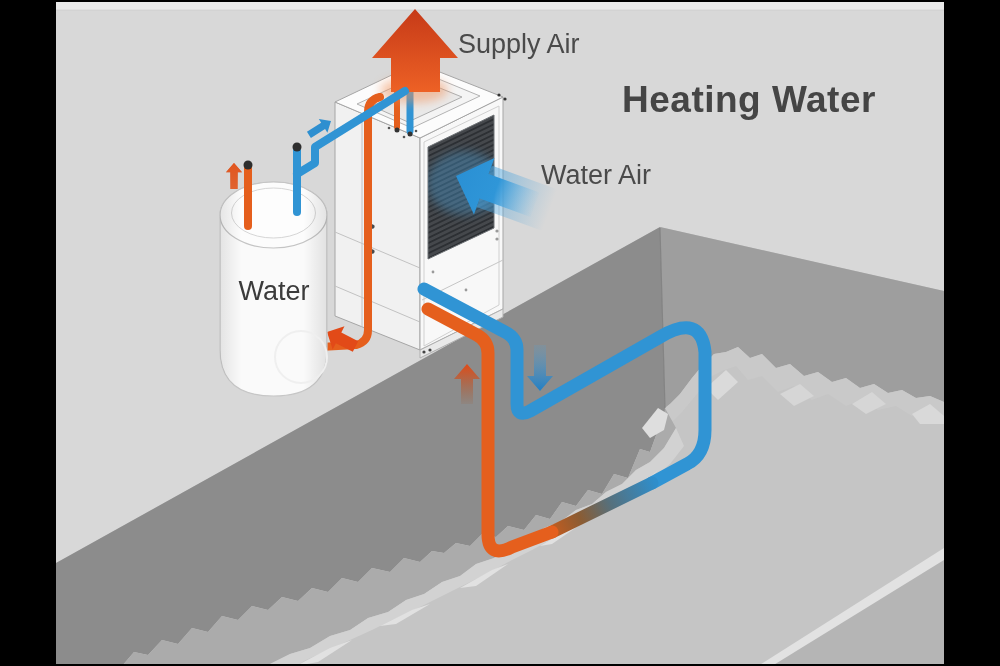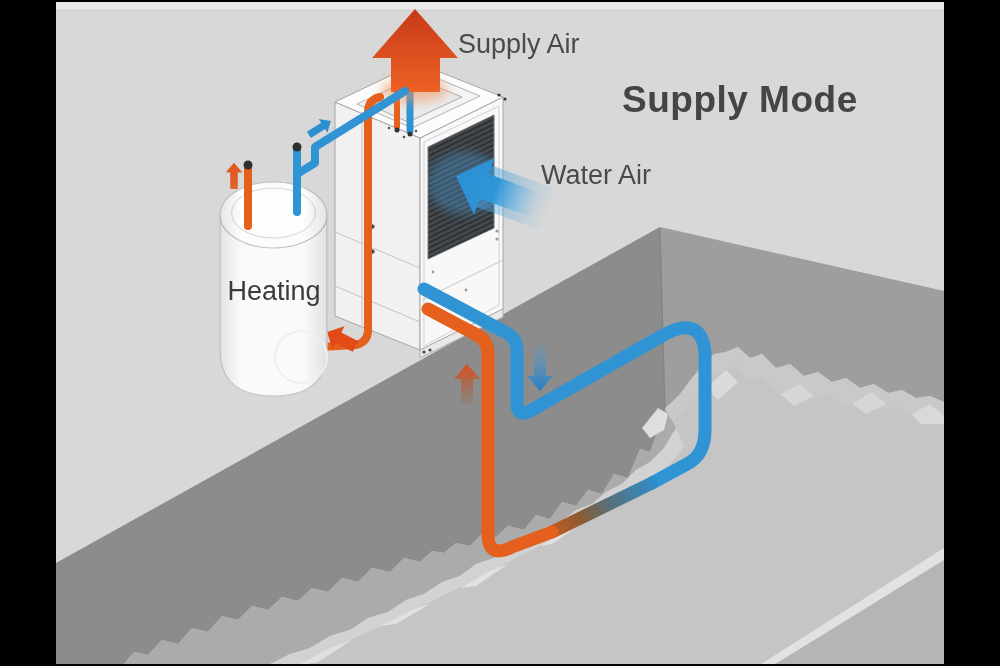--- a/index.html
+++ b/index.html
@@ -189,18 +189,18 @@
 
   <g>
     <rect x="0" y="0" width="56" height="666" fill="#000000"></rect>
     <rect x="944" y="0" width="56" height="666" fill="#000000"></rect>
     <rect x="0" y="0" width="1000" height="2" fill="#000"></rect>
     <rect x="0" y="664" width="1000" height="2" fill="#000"></rect>
   </g>
 </svg>
 
 <div class="label label-supply">Supply Air</div>
-<div class="label label-title">Supply Mode</div>
+<div class="label label-title">Heating Water</div>
 <div class="label label-return">Water Air</div>
 <div class="label label-tank">
-  <div>Heating</div>
+  <div>Water</div>
 </div>
 </div>
 
 </body></html>

